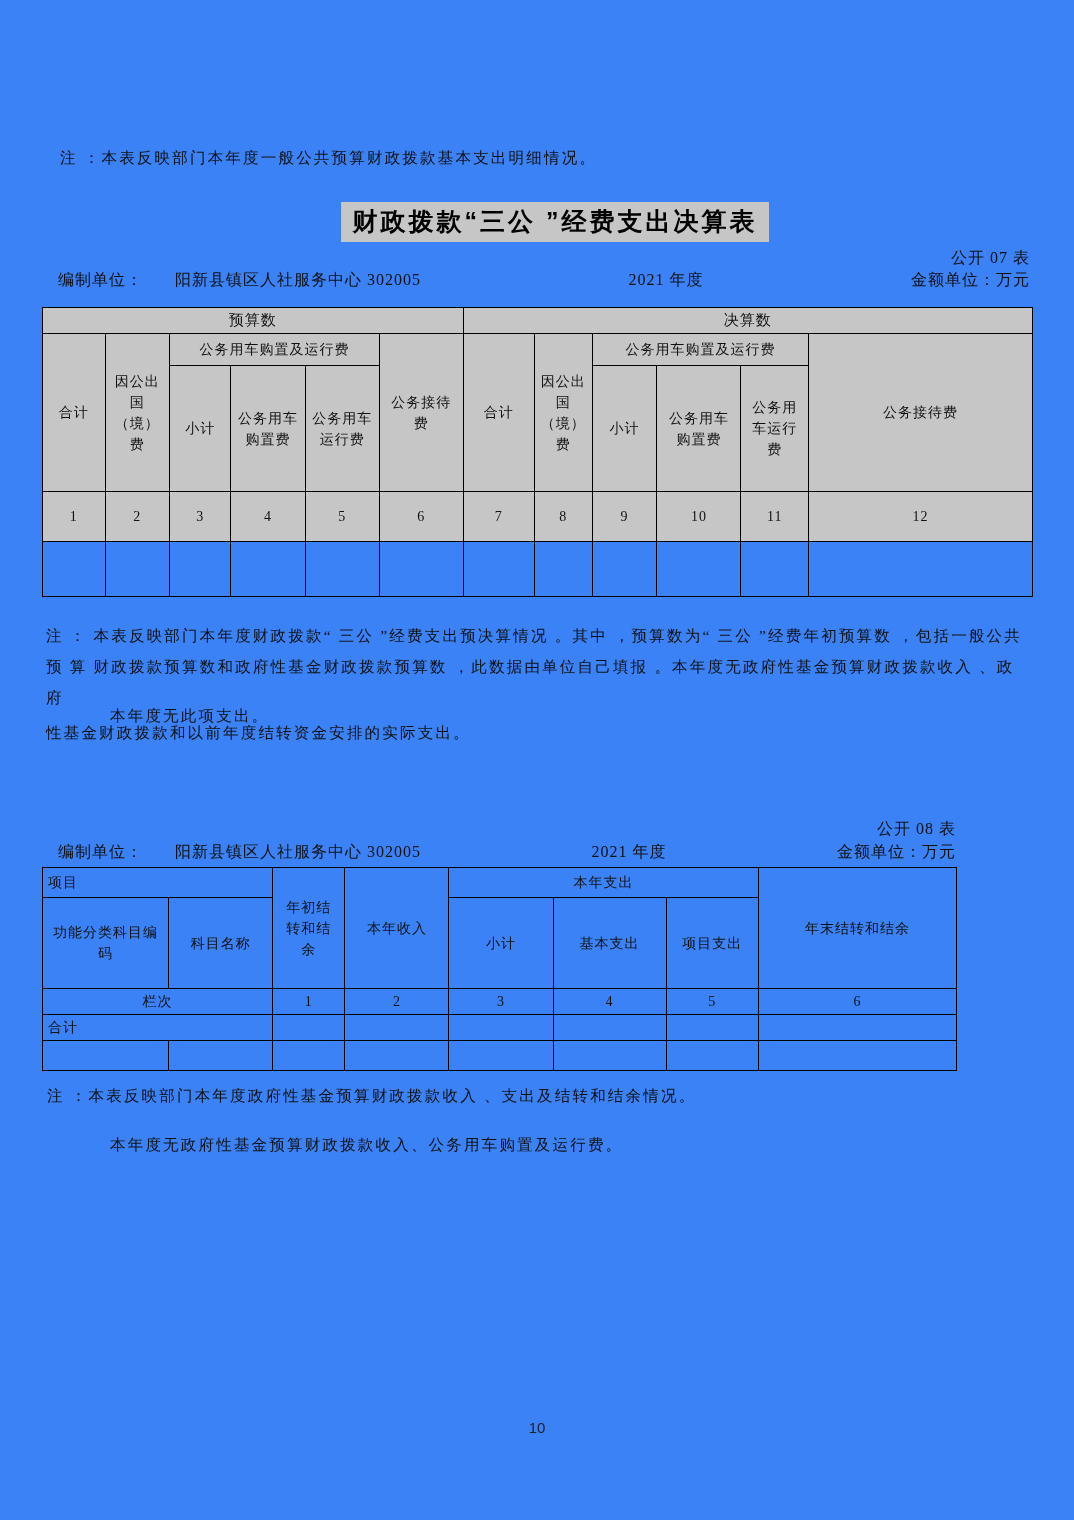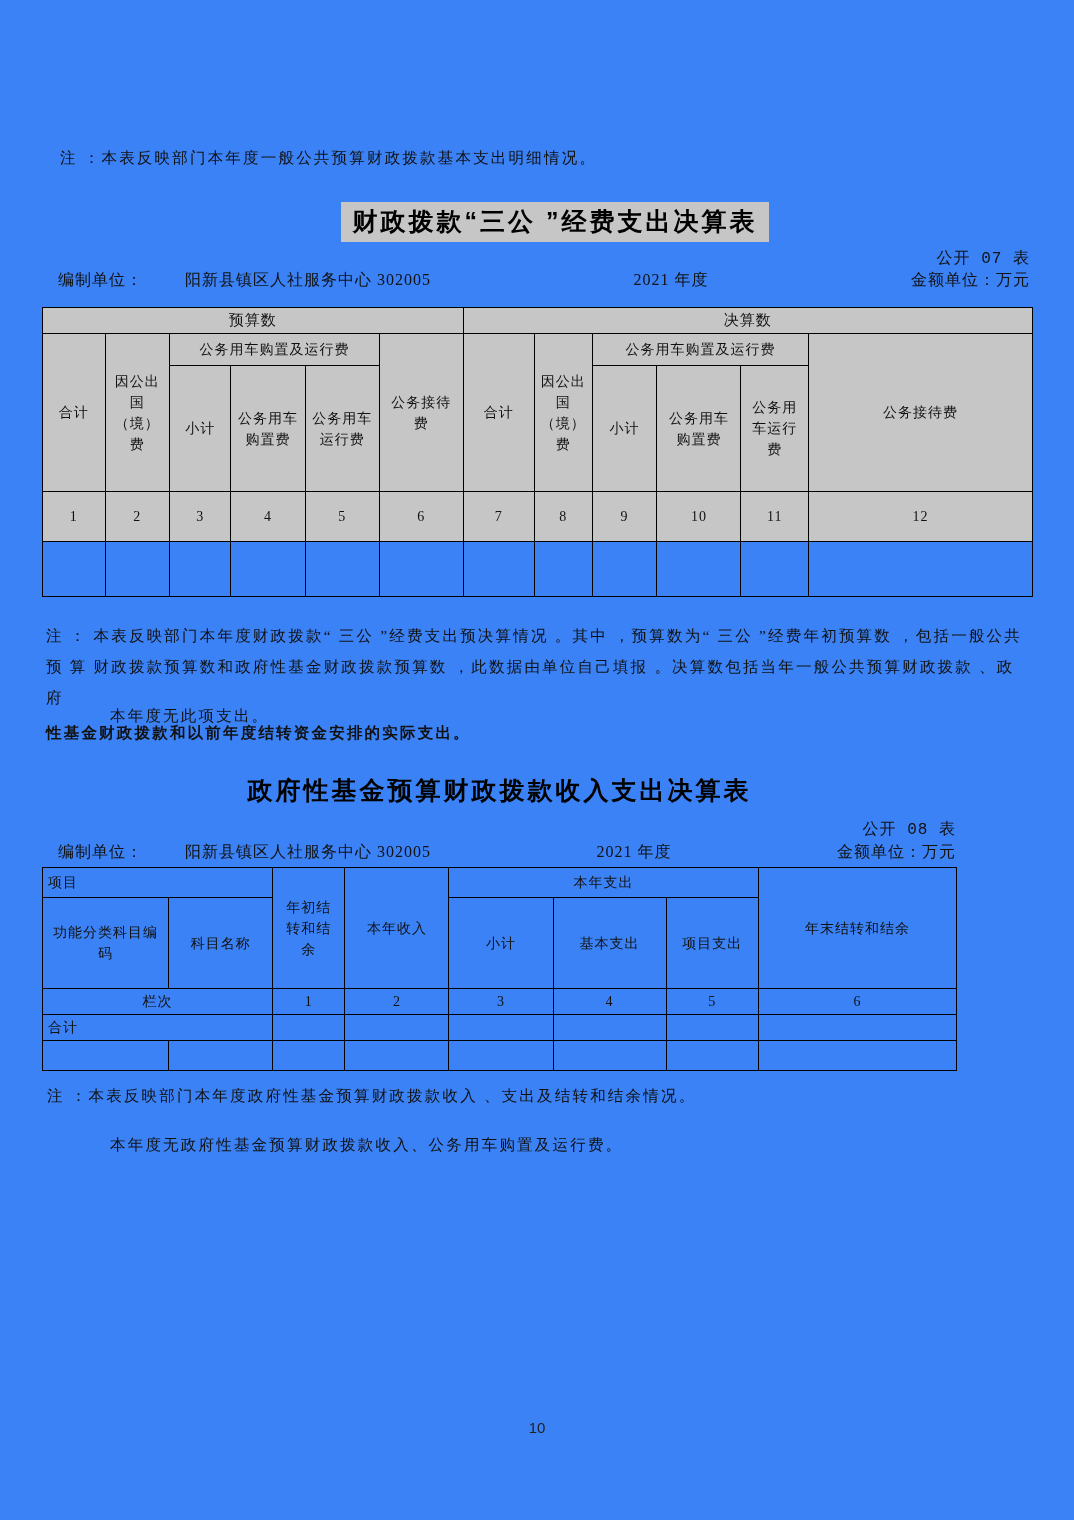--- a/index.html
+++ b/index.html
@@ -17,22 +17,22 @@
 
   
   .doc-title {
     font-family:"Liberation Sans","DejaVu Sans",sans-serif;
     font-weight:700; font-size:25px; letter-spacing:3px; color:#000;
   }
   .hl { background:#c6c6c6; padding:3px 12px 4px 12px; display:inline-block; }
 
   
   .meta-row { display:flex; justify-content:space-between; align-items:baseline; }
-  .meta-left { display:flex; gap:42px; }
-  .right-align { text-align:right;font-family:Liberation Mono, monospace; }
+  .meta-left { display:flex; gap:32px; }
+  .right-align { text-align:right; }
 
   
   table { border-collapse:collapse; table-layout:fixed; width:100%; }
   td {
     border:1px solid #000; text-align:center; vertical-align:middle;
     font-size:14px; letter-spacing:1px; line-height:21px; padding:2px 5px;
     word-break:break-all; color:#111;
   }
   .t-outer { border:1.5px solid #000; }
   .g { background:#c6c6c6; }
@@ -125,27 +125,26 @@
       <td></td>
       <td></td>
       <td></td>
       <td></td>
     </tr>
   </tbody>
     </table>
 
   <div class="abs" style="left:46px; top:620px; width:986px;">
     <div class="note-text">注 ： 本表反映部门本年度财政拨款“ 三公 ”经费支出预决算情况 。其中 ，预算数为“ 三公 ”经费年初预算数 ，包括一般公共</div>
-    <div class="note-text">预 算 财政拨款预算数和政府性基金财政拨款预算数 ，此数据由单位自己填报 。决算数包括当年一般公共预算财政拨款 、政府</div>
-    <div class="note-text" style="margin-top:4px;font-weight:bold;">性基金财政拨款和以前年度结转资金安排的实际支出。</div>
+    <div class="note-text">预 算 财政拨款预算数和政府性基金财政拨款预算数 ，此数据由单位自己填报 。本年度无政府性基金预算财政拨款收入 、政府</div>
+    <div class="note-text" style="margin-top:4px;">性基金财政拨款和以前年度结转资金安排的实际支出。</div>
   </div>
 
   <div class="abs note-text" style="left:110px; top:700px;">本年度无此项支出。</div>
 
-  <div class="abs doc-title" style="left:42px; top:774px; width:915px; text-align:center;">政府性基金预算财政拨款收入支出决算表</div>
 
   <div class="abs meta-text right-align" style="top:819px; right:118px;">公开 08 表</div>
 
   <div class="abs meta-row" style="left:58px; top:842px; width:898px;">
     <span class="meta-left">
       <span class="meta-text">编制单位：</span>
       <span class="meta-text">阳新县镇区人社服务中心  302005</span>
     </span>
     <span class="meta-text">2021  年度</span>
     <span class="meta-text">金额单位：万元</span>

